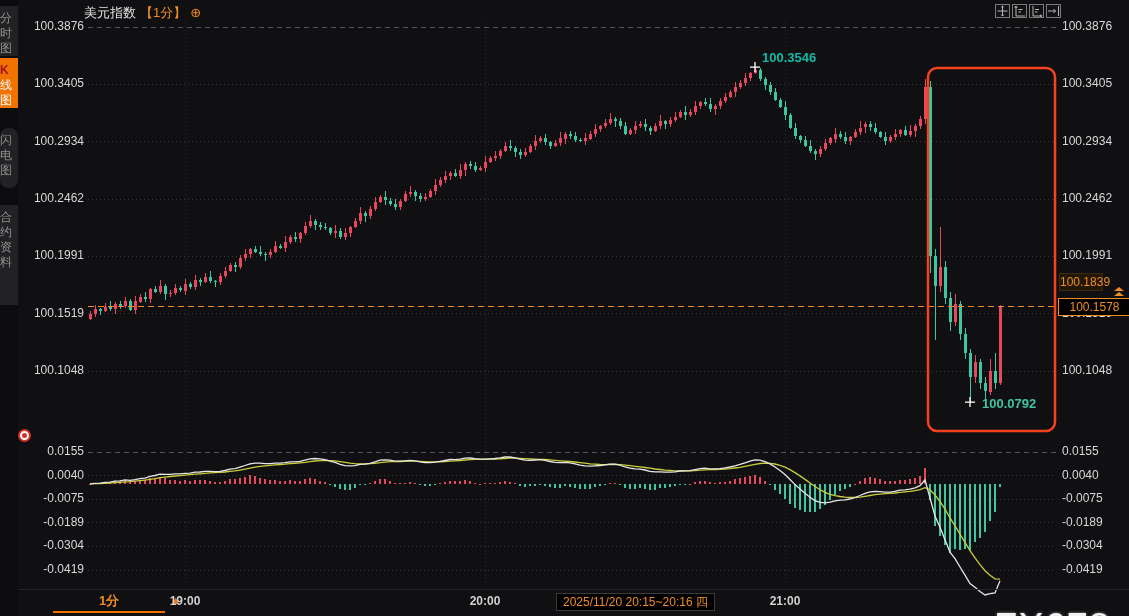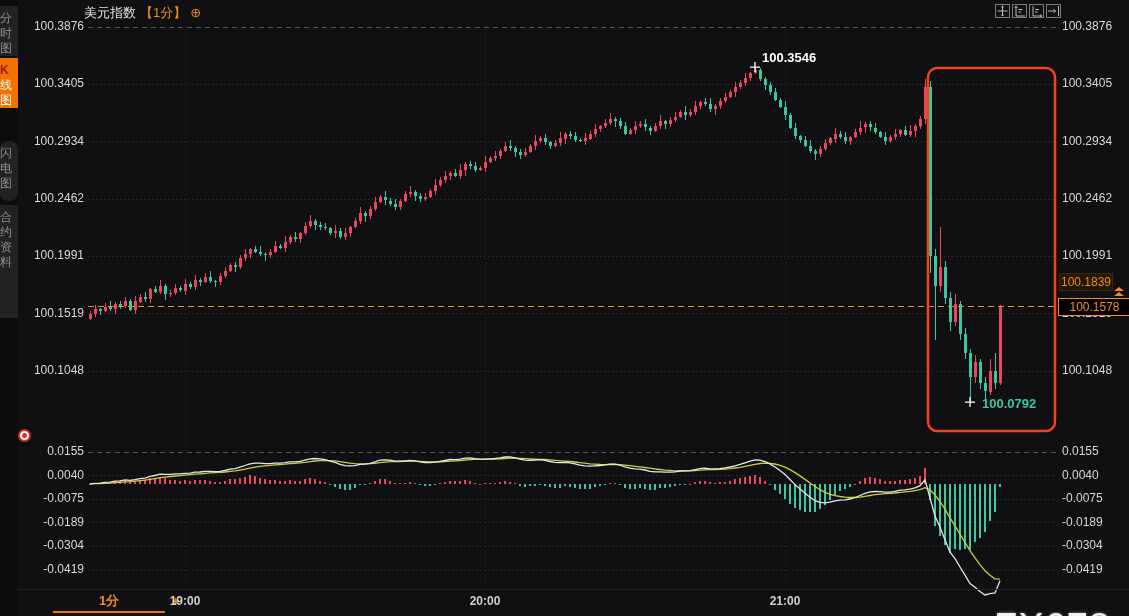--- a/index.html
+++ b/index.html
@@ -23,21 +23,21 @@
           display:flex;align-items:center;justify-content:center;cursor:pointer;}
   .tb-btn svg{stroke:#b8b8b8;fill:none;stroke-width:1;}
   
   #chart-layer{position:absolute;left:0;top:0;width:1129px;height:616px;z-index:1;}
   .tick{position:absolute;font-size:12px;color:#d8d8d8;height:15px;line-height:15px;z-index:2;}
   .tick.left{left:22px;width:62px;text-align:right;}
   .tick.right{left:1062px;width:64px;text-align:left;}
   
   .annotation{position:absolute;font-size:13px;font-weight:bold;z-index:3;white-space:nowrap;}
   .badge{position:absolute;z-index:3;font-size:12px;height:18px;line-height:16px;text-align:center;}
-  .badge.ref{left:1059px;width:54px;background:#231806;color:#f08c21;border:1px solid #3a2a10;}
+  .badge.ref{left:1059px;width:44px;background:#231806;color:#f08c21;border:1px solid #3a2a10;}
   .badge.last{left:1058px;width:73px;background:#000;color:#f08c21;border:1px solid #f08c21;}
   .price-marker{position:absolute;left:1114px;width:11px;height:10px;z-index:3;}
   .price-marker .t{width:0;height:0;border-left:5px solid transparent;border-right:5px solid transparent;
                    border-bottom:4px solid #f08c21;margin-bottom:1px;}
   
   .macd-header{position:absolute;left:88px;top:429px;font-size:13px;z-index:3;white-space:nowrap;}
   .macd-header .w{color:#dcdcdc;}
   .macd-header .dea{color:#c9cd3a;margin-left:10px;}
   .macd-header .m{color:#e049df;margin-left:10px;}
   .bullseye{position:absolute;left:18px;top:429px;width:13px;height:13px;border:2px solid #d93025;
@@ -642,24 +642,24 @@
         <rect x="928" y="68" width="127" height="363" rx="9" fill="none" stroke="#f5421e" stroke-width="2.5"></rect>
       </svg></div>
 
   <div class="sidebar">
     <div class="vtab" style="top:6px;height:50px;">
       <span>分时图</span>
     </div>
     <div class="vtab active" style="top:58px;height:50px;">
       <span class="accent">K</span><span>线图</span>
     </div>
-    <div class="vtab" style="top:141px;height:60px;border-radius:8px;">
+    <div class="vtab" style="top:128px;height:60px;border-radius:8px;">
       <span>闪电图</span>
     </div>
-    <div class="vtab" style="top:205px;height:113px;">
+    <div class="vtab" style="top:205px;height:100px;">
       <span>合约资料</span>
     </div>
   </div>
 
   <div class="chart-title">
     <span class="name">美元指数</span><span class="interval">【1分】</span><span class="gear">⊕</span>
   </div>
 
   <div class="toolbar">
     <div class="tb-btn">
@@ -708,37 +708,38 @@
       <div class="tick right" style="top: 306px;">100.1519</div>
       <div class="tick right" style="top: 363px;">100.1048</div>
       <div class="tick right" style="top: 444px;">0.0155</div>
       <div class="tick right" style="top: 468px;">0.0040</div>
       <div class="tick right" style="top: 491px;">-0.0075</div>
       <div class="tick right" style="top: 515px;">-0.0189</div>
       <div class="tick right" style="top: 538px;">-0.0304</div>
       <div class="tick right" style="top: 562px;">-0.0419</div>
     </div>
 
-  <div class="annotation" id="high-ann" style="color: #ffffff; left: 762px; top: 50.1414px;">100.3546</div>
+  <div class="annotation" id="high-ann" style="color: #14b8a6; left: 762px; top: 50.1414px;">100.3546</div>
   <div class="annotation" id="low-ann" style="color: rgb(62, 198, 162); left: 982px; top: 396.14px;">100.0792</div>
 
   <div class="badge ref" id="ref-badge" style="top: 273px;">100.1839</div>
   <div class="price-marker" id="price-marker" style="top: 287px;">
     <div class="t"></div>
       <div class="t"></div>
   </div>
   <div class="badge last" id="last-badge" style="top: 298px;">100.1578</div>
 
   <div class="bullseye">
       <i></i>
     </div>
 
   <div class="watermark">FX678</div>
 
   <div class="bottom-bar" id="bottom-bar">
     <div class="interval-tab">1分</div>
     <div class="interval-arrow">▲</div>
+    <div class="range-label">2025/11/20 20:15~20:16 四</div>
   <div class="time-tick" style="left: 157px;">19:00</div>
       <div class="time-tick" style="left: 457px;">20:00</div>
       <div class="time-tick" style="left: 757px;">21:00</div>
     </div>
 
 </div>
 
 </body></html>

